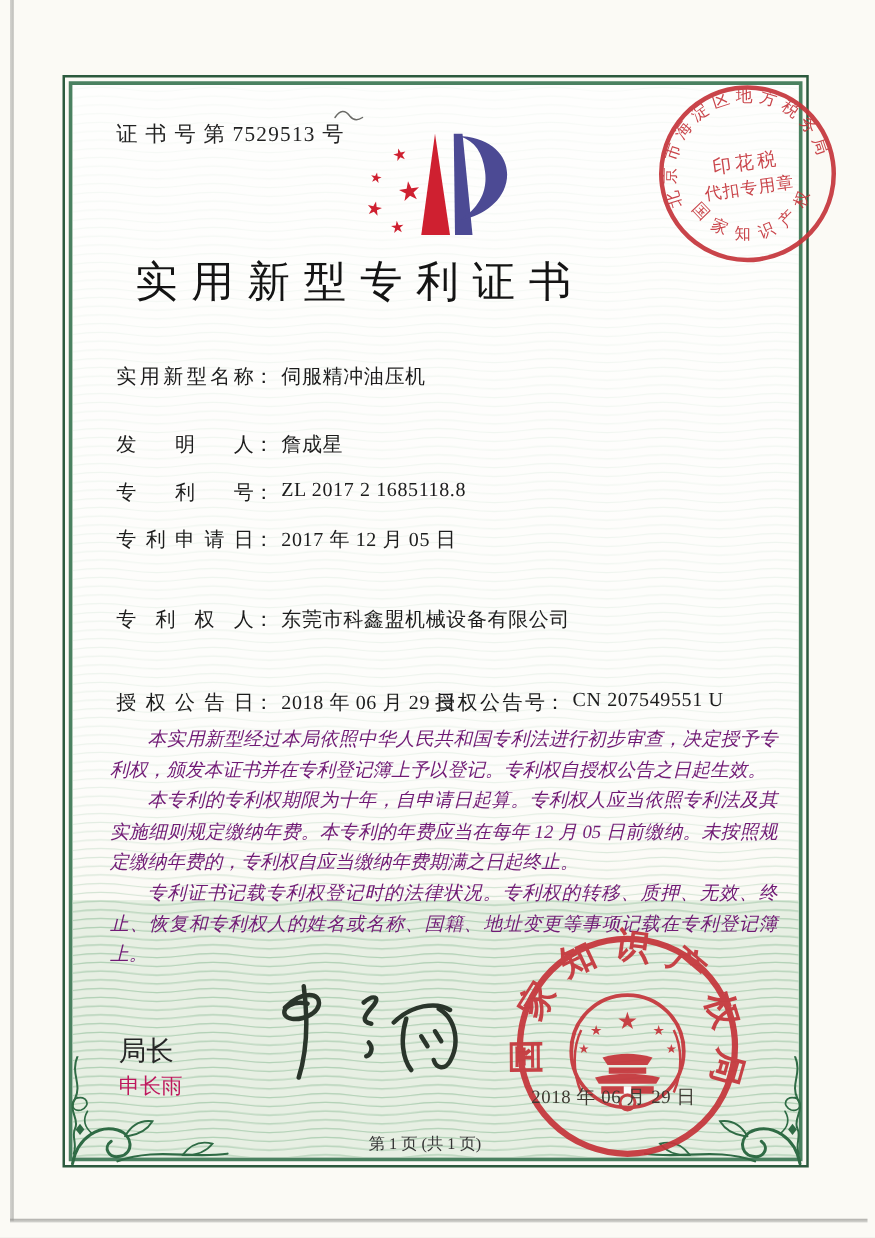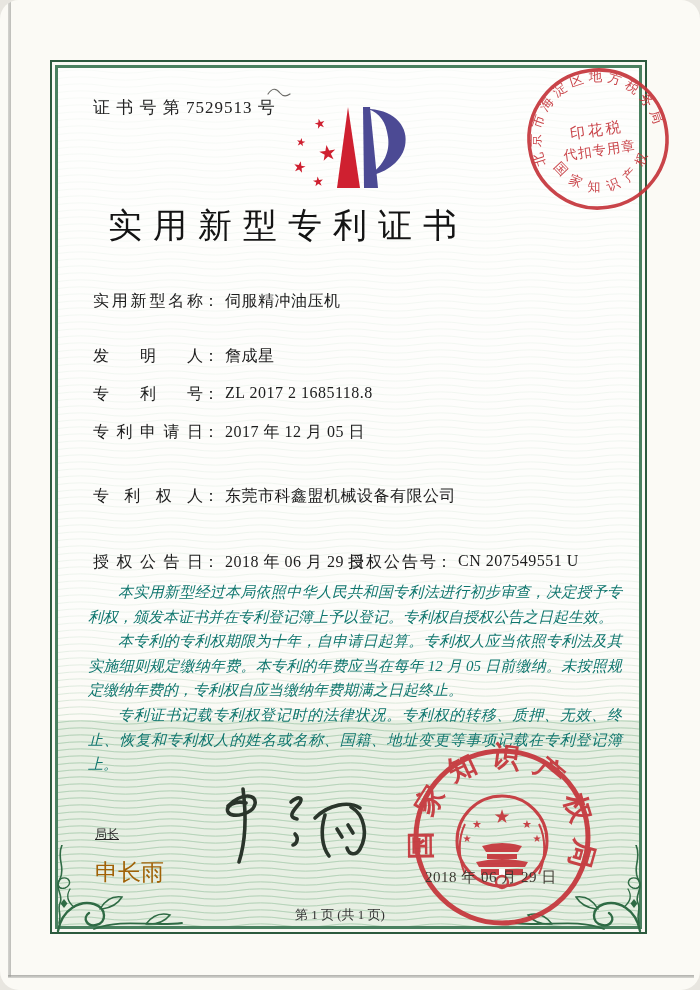--- a/index.html
+++ b/index.html
@@ -1,18 +1,18 @@
 <!DOCTYPE html>
 <html><head>
 <meta charset="utf-8">
 <style>
   * { margin:0; padding:0; box-sizing:border-box; }
   html,body { width:700px; height:990px; }
   body { background:#e8e6e0; font-family:"Liberation Serif","DejaVu Serif",serif; }
-  #paper { position:relative; width:700px; height:990px; background:#fbfaf5; overflow:hidden;border-radius:19px; }
+  #paper { position:relative; width:700px; height:990px; background:#fbfaf5; overflow:hidden; }
 
   .edge-left { position:absolute; left:8px; top:0; width:3px; height:977px;
     background:linear-gradient(to right,#c7c7c3,#a9a9a5); opacity:.75; }
   .edge-bottom { position:absolute; left:8px; top:975px; width:686px; height:3px;
     background:linear-gradient(to bottom,#8f8f8b,#c9c9c5); opacity:.7; }
 
   .frame-outer { position:absolute; left:50px; top:60px; width:597px; height:874px;
     border:2px solid #2c5a3e; }
   .frame-inner { position:absolute; inset:3px; border:3px solid #4a8160; }
   .guilloche { position:absolute; inset:0; }
@@ -25,25 +25,25 @@
 
   .field-row { position:absolute; left:93px; width:540px; font-size:16px; color:#1c1c1c; }
   .flabel { display:inline-block; width:110px; text-align:justify; text-align-last:justify; vertical-align:top; }
   .fcolon { display:inline-block; vertical-align:top; margin-right:6px; }
   .fvalue { display:inline-block; vertical-align:top; letter-spacing:.5px; }
   .addr-block { display:inline-block; vertical-align:top; max-width:410px; }
   .pair-b { position:absolute; left:255px; top:0; white-space:nowrap; }
   .pair-b .flabel { width:88px; }
 
   .body-text { position:absolute; left:88px; top:580px; width:534px;
-    font-size:15px; line-height:24.6px; color:#0f766e; font-style:italic; }
+    font-size:15px; line-height:24.6px; color:#701a75; font-style:italic; }
   .body-text p { text-indent:2em; text-align:justify; }
 
-  .sig-title { left:95px; top:826px; font-size:12px; color:#262626;text-decoration:underline; }
-  .sig-name  { left:95px; top:857px; font-size:23px; color:#a16207; }
+  .sig-title { left:95px; top:826px; font-size:22px; color:#262626; }
+  .sig-name  { left:95px; top:857px; font-size:17px; color:#be185d; }
   .signature { position:absolute; left:198px; top:782px; }
 
   .stamp-tax { position:absolute; left:517px; top:58px; transform:rotate(-8deg); opacity:.92; }
   .seal-big  { position:absolute; left:403px; top:738px; opacity:.93; }
   .seal-date { position:absolute; left:425px; top:868px; width:170px; font-size:15px;
     color:#3e3a32; letter-spacing:.5px; font-weight:500; }
 
   .footer { left:0; top:906px; width:680px; text-align:center; font-size:13px; color:#333; }
 
   .flourish { position:absolute; top:845px; }

